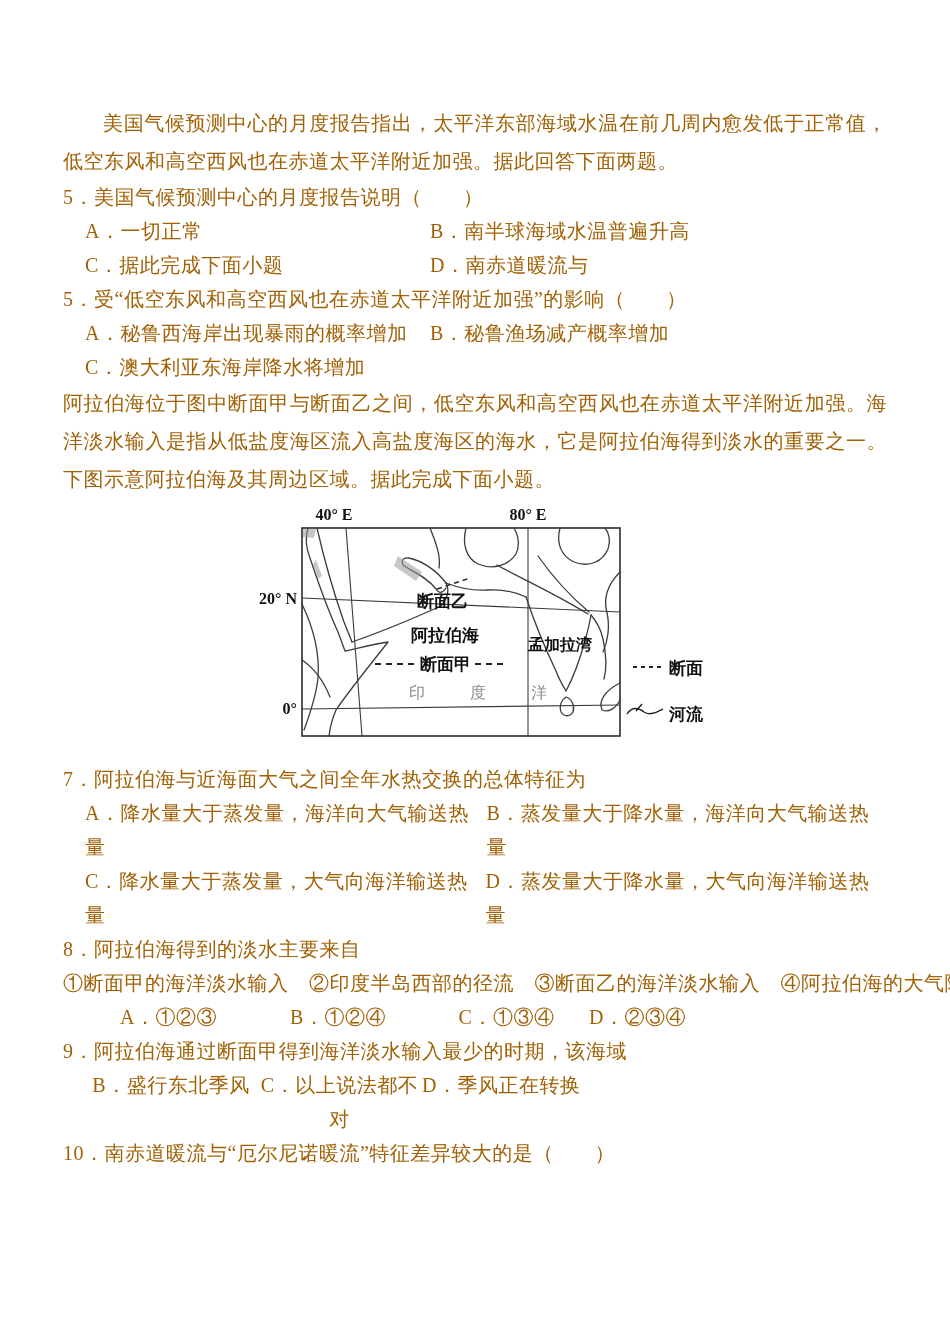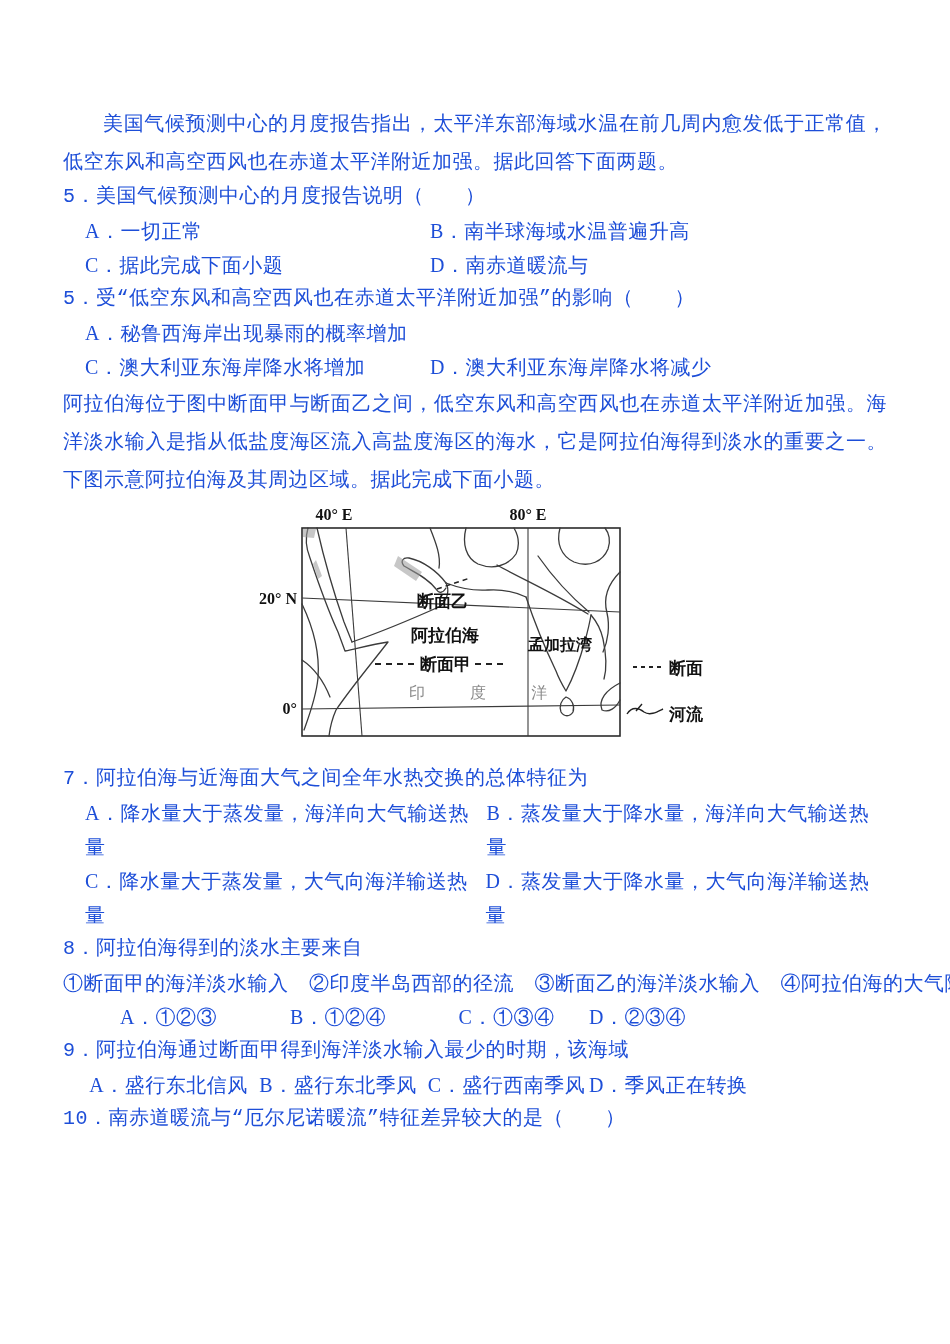--- a/index.html
+++ b/index.html
@@ -3,29 +3,29 @@
 <meta charset="utf-8">
 <style>
   html,body{margin:0;padding:0;background:#e8e8e8;}
   .page{
     position:relative;
     width:950px;height:1344px;
     margin:0 auto;
     background:#ffffff;
     overflow:hidden;
     font-family:"Liberation Serif","DejaVu Serif",serif;
-    color:#1d4ed8;
+    color:#a16207;
   }
   .content{
     position:absolute;left:63px;top:104px;width:824px;
     font-size:20px;
   }
   .para{margin:0;line-height:38px;text-align:justify;letter-spacing:.5px;}
   .indent2{text-indent:2em;}
-  .qstem{line-height:34px;white-space:nowrap;letter-spacing:.5px;font-family:Liberation Mono, monospace;}
+  .qstem{line-height:34px;white-space:nowrap;letter-spacing:.5px;}
   .optrow{display:flex;padding-left:22px;line-height:34px;letter-spacing:.5px;}
   .optrow .cellw{width:345px;flex:0 0 345px;}
   .optrow4{display:flex;padding-left:22px;line-height:34px;letter-spacing:.5px;text-align:center;}
   .optrow4 .c1{width:167px;flex:0 0 167px;}
   .optrow4 .c2{width:172px;flex:0 0 172px;}
   .optrow4 .c3{width:165px;flex:0 0 165px;}
   .itemsline{line-height:34px;letter-spacing:.5px;white-space:nowrap;}
   .inlinepair span{margin-right:9px;}
   .figure{position:relative;height:252px;margin-bottom:12px;}
   .figure svg{position:absolute;left:-63px;top:0;}
@@ -46,24 +46,24 @@
       <span>B．南半球海域水温普遍升高</span>
     </div>
     <div class="optrow">
       <span class="cellw">C．据此完成下面小题</span>
       <span>D．南赤道暖流与</span>
     </div>
 
     <div class="qstem">5．受“低空东风和高空西风也在赤道太平洋附近加强”的影响（　　）</div>
     <div class="optrow">
       <span class="cellw">A．秘鲁西海岸出现暴雨的概率增加</span>
+      <span>B．秘鲁渔场减产概率增加</span>
     </div>
     <div class="optrow">
       <span class="cellw">C．澳大利亚东海岸降水将增加</span>
-      <span>D．澳大利亚东海岸降水将减少</span>
     </div>
 
     <p class="para">阿拉伯海位于图中断面甲与断面乙之间，低空东风和高空西风也在赤道太平洋附近加强。海洋淡水输入是指从低盐度海区流入高盐度海区的海水，它是阿拉伯海得到淡水的重要之一。下图示意阿拉伯海及其周边区域。据此完成下面小题。</p>
 
     <div class="figure">
       <svg width="950" height="252" viewBox="0 498 950 252">
 
         <rect x="302" y="528" width="318" height="208" fill="none" stroke-width="1.6" stroke="#2b2b2b"></rect>
 
         <g stroke-width="1.1" fill="none" stroke="#3b3b3b">
@@ -143,23 +143,22 @@
     <div class="itemsline">①断面甲的海洋淡水输入　②印度半岛西部的径流　③断面乙的海洋淡水输入　④阿拉伯海的大气降水</div>
     <div class="optrow4">
       <span class="c1">A．①②③</span>
       <span class="c2">B．①②④</span>
       <span class="c3">C．①③④</span>
       <span>D．②③④</span>
     </div>
 
     <div class="qstem">9．阿拉伯海通过断面甲得到海洋淡水输入最少的时期，该海域</div>
     <div class="optrow4">
-      <span class="c1">A．盛行东北信风</span>
       <span class="c2">B．盛行东北季风</span>
-      <span class="c3">C．盛行西南季风</span>
+      <span class="c3">C．以上说法都不对</span>
       <span>D．季风正在转换</span>
     </div>
 
 
     <div class="qstem">10．南赤道暖流与“厄尔尼诺暖流”特征差异较大的是（　　）</div>
 
   </div>
 </div>
 
 </body></html>

